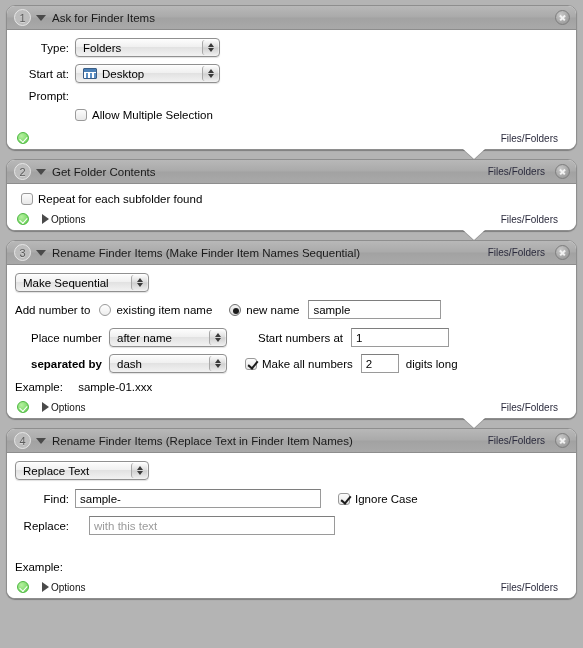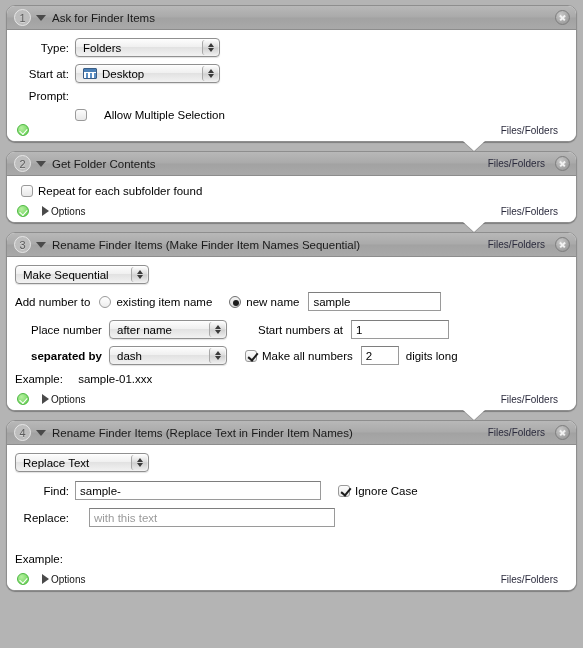--- a/index.html
+++ b/index.html
@@ -322,21 +322,21 @@
             <span class="up"></span>
               <span class="down"></span>
           </span>
         </div>
       </div>
 
       <div class="row">
         <div class="lbl lbl-right" style="width:52px; margin-right:6px;">Prompt:</div>
       </div>
 
-      <div class="row" style="margin-left:58px; margin-bottom:1px;gap:12px;">
+      <div class="row" style="margin-left:58px; margin-bottom:9px;">
         <span class="checkbox"></span>
         <span class="lbl">Allow Multiple Selection</span>
       </div>
     </div>
 
     <div class="act-footer">
       <span class="green-check"></span>
       <span class="footer-spacer"></span>
       <span class="footer-kind">Files/Folders</span>
     </div>

